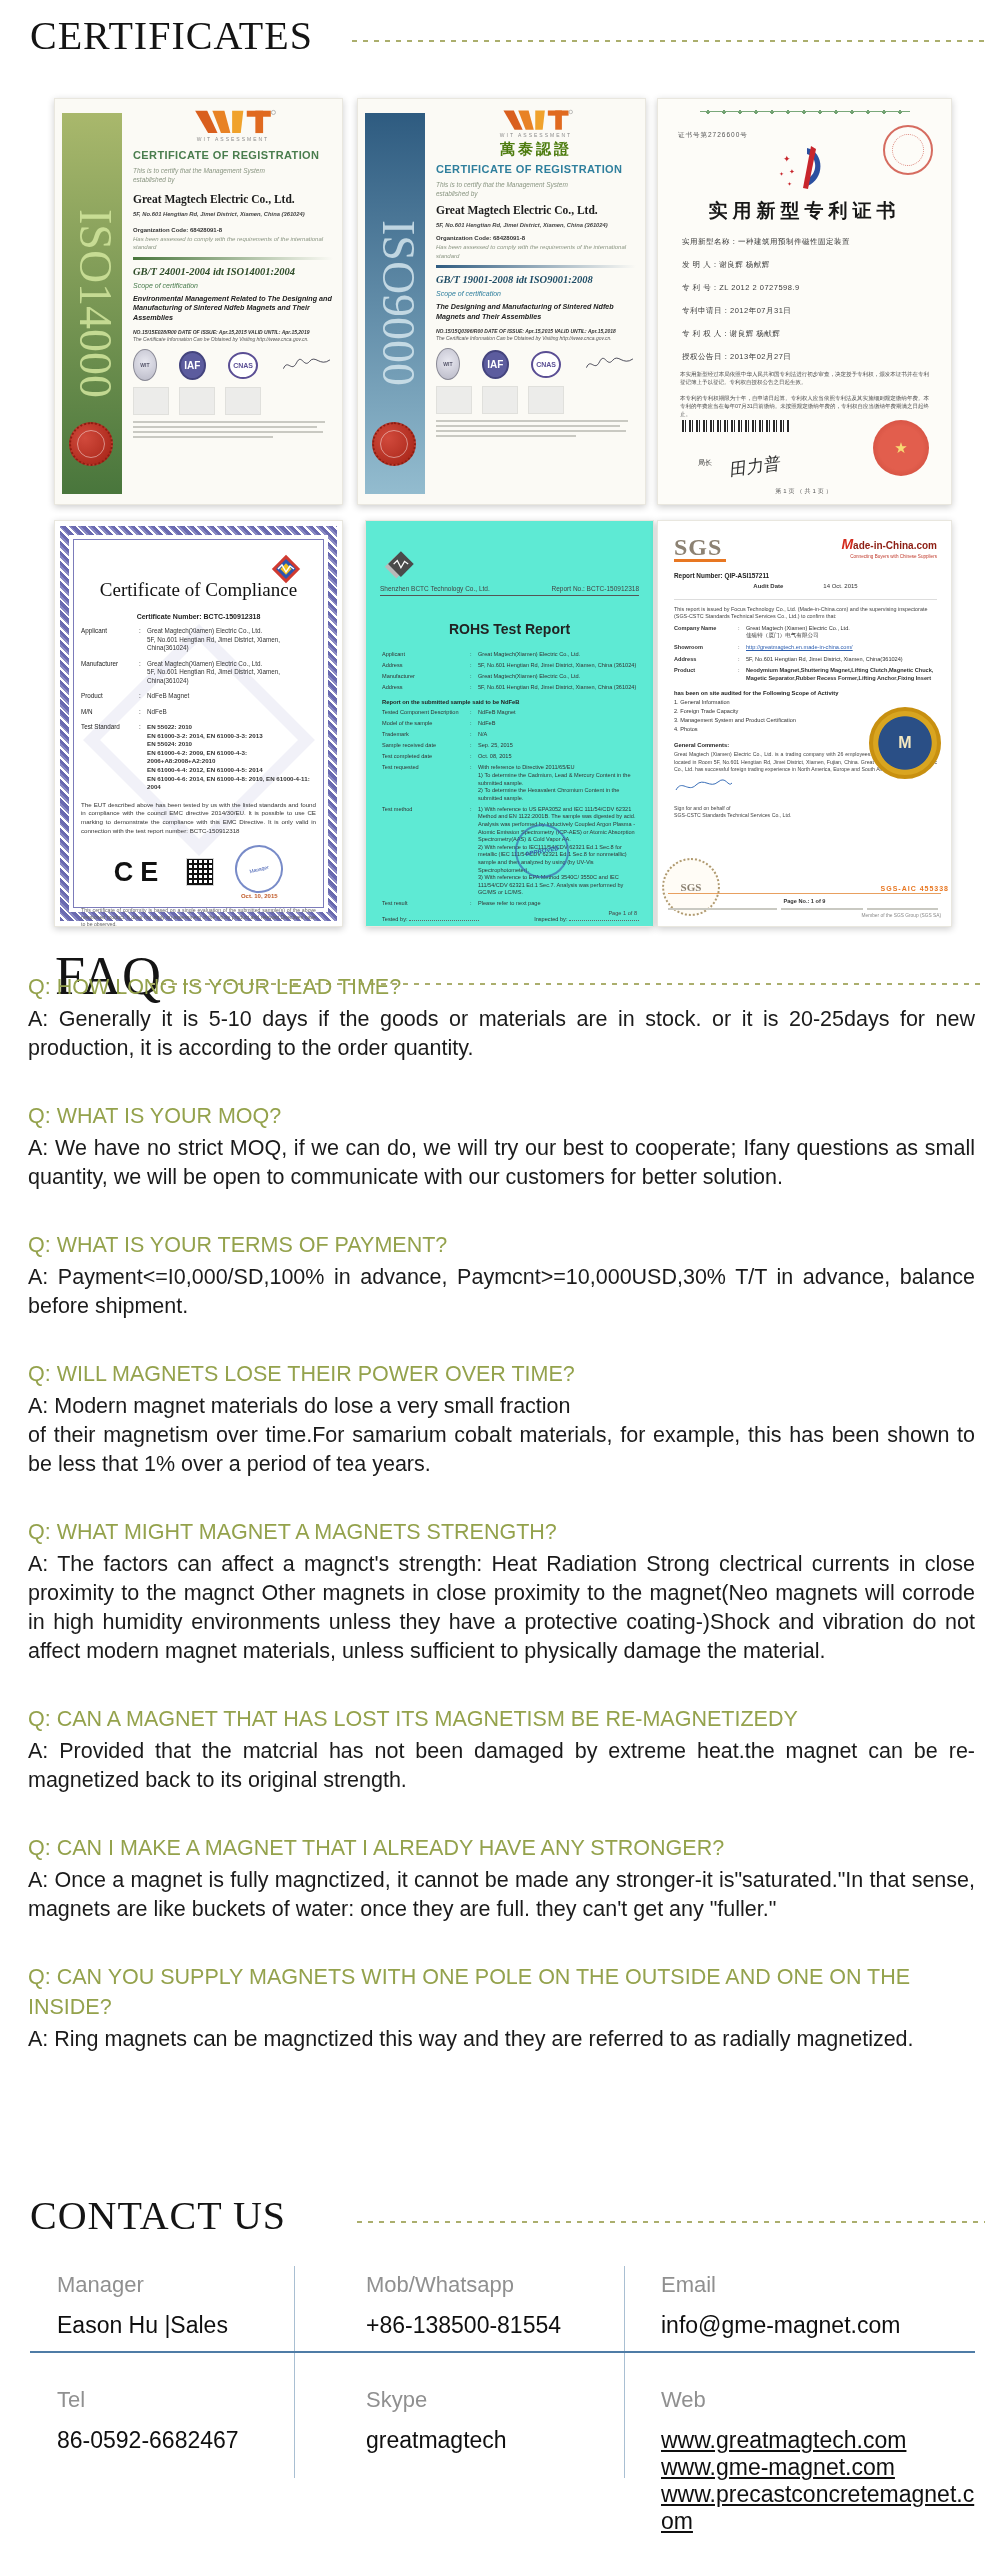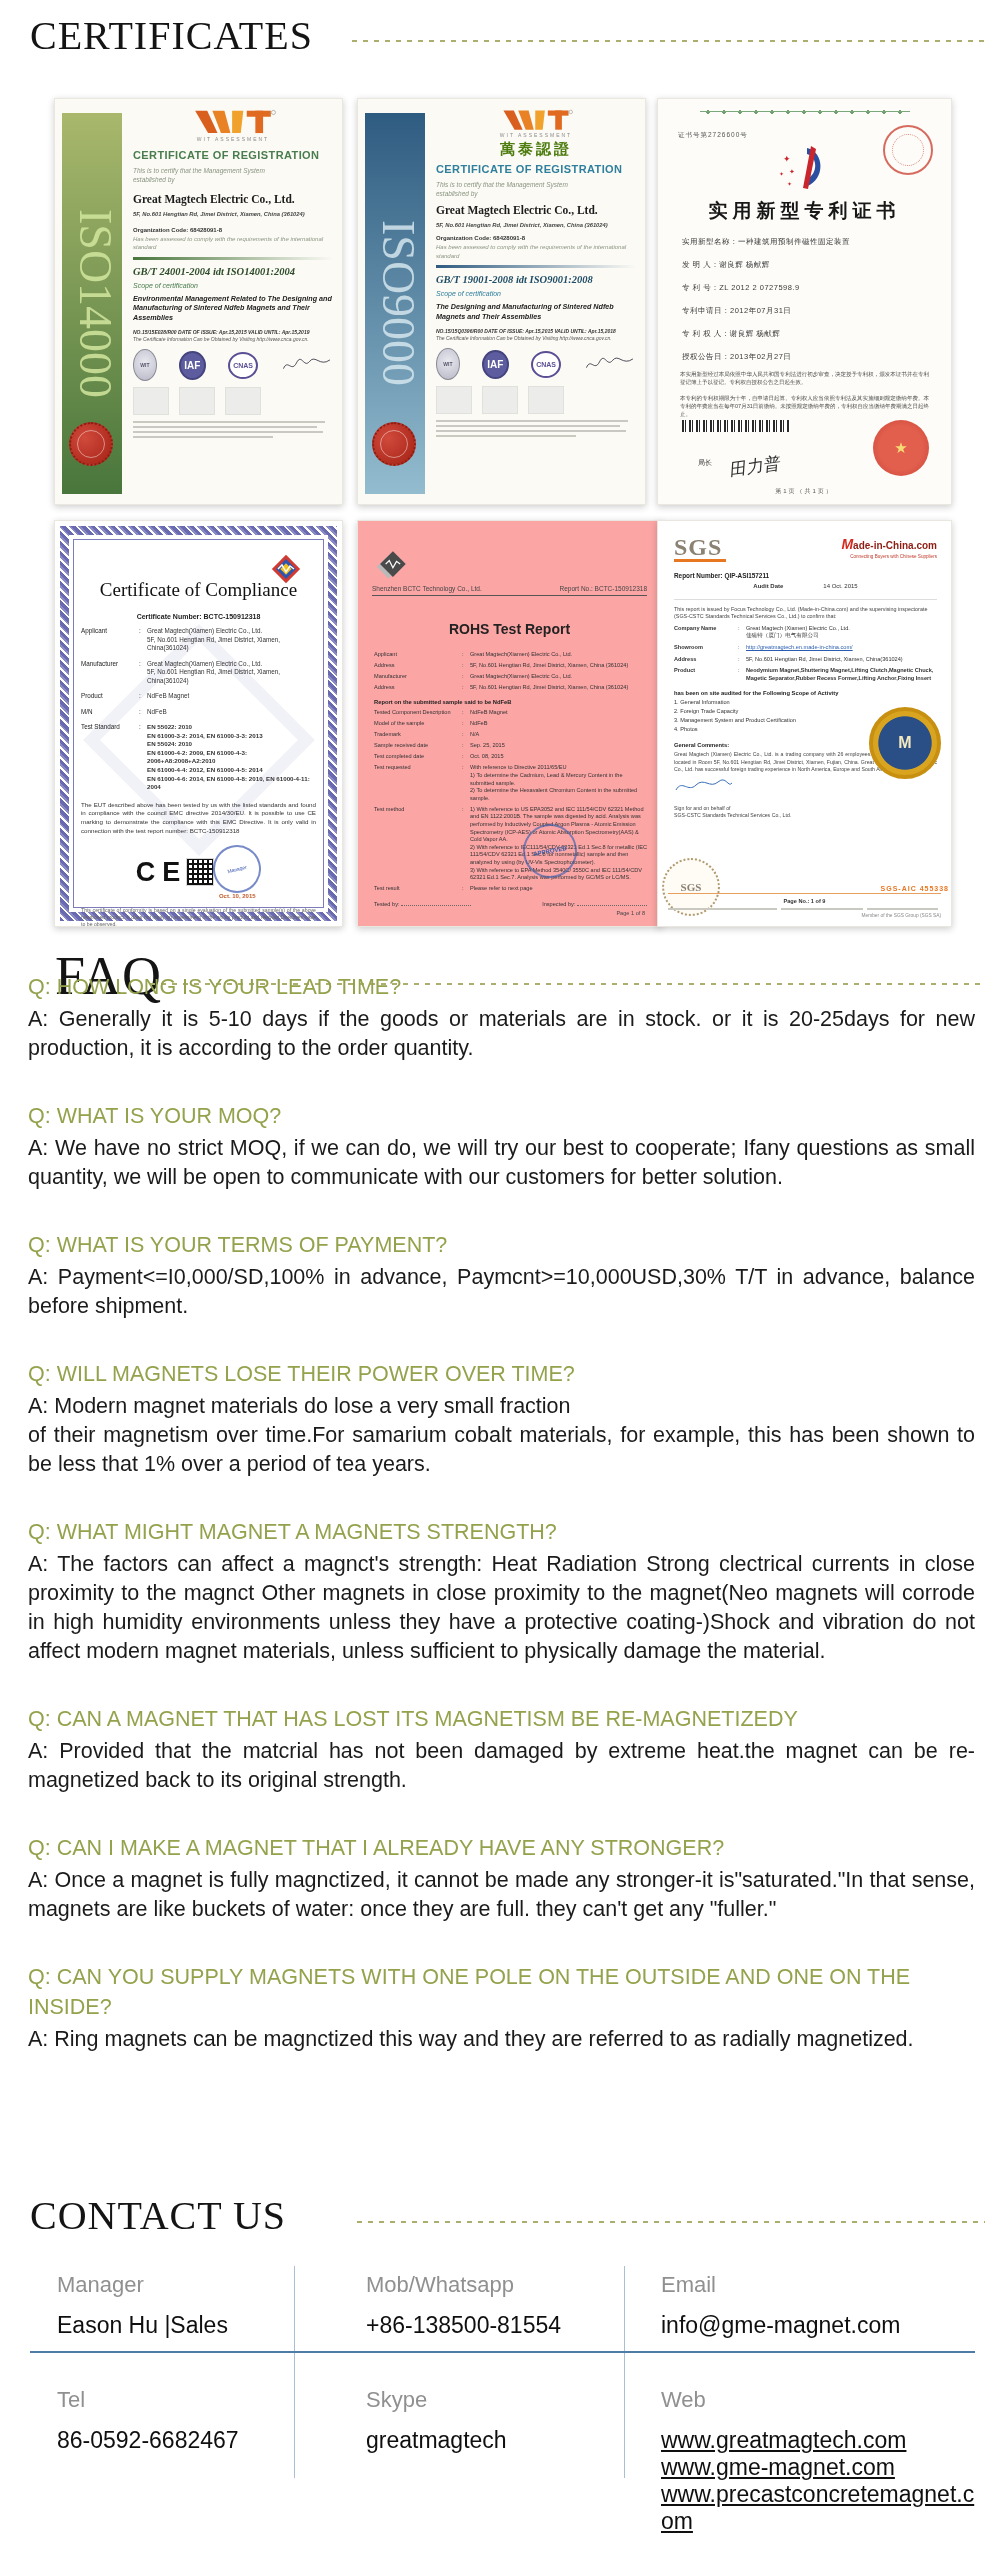--- a/index.html
+++ b/index.html
@@ -74,21 +74,21 @@
   .comp-body{position:absolute;inset:24px 26px 22px 26px;color:#333;}
   .bctc{position:absolute;right:8px;top:2px;}
   .comp-title{font-family:"Liberation Serif",serif;font-size:19px;color:#111;text-align:center;margin-top:34px;}
   .comp-no{font-size:7px;font-weight:bold;text-align:center;margin-top:12px;color:#222;}
   .f-row{display:flex;text-align:left;font-size:6.3px;margin-top:7px;line-height:8.5px;}
   .f-lab{width:58px;flex:0 0 58px;color:#222;}
   .f-col{width:8px;flex:0 0 8px;}
   .f-val{flex:1;color:#333;}
   .std-lines{font-size:6.2px;font-weight:bold;line-height:8.6px;}
   .comp-par{font-size:6.2px;text-align:justify;line-height:8.6px;margin-top:9px;color:#333;}
-  .comp-marks{display:flex;align-items:center;margin-top:10px;justify-content:center;}
+  .comp-marks{display:flex;align-items:center;gap:22px;margin-top:10px;justify-content:center;}
   .ce{font-size:27px;font-weight:bold;letter-spacing:7px;color:#111;}
   .qr{width:26px;height:26px;background-color:#fff;background-image:repeating-linear-gradient(0deg,#111 0 2px,transparent 2px 5px),repeating-linear-gradient(90deg,#111 0 2px,transparent 2px 5px);outline:1px solid #d8d8d8;}
   .bstamp{width:44px;height:44px;border:2px solid rgba(62,90,176,.7);border-radius:50%;color:#3e5ab0;font-size:5px;display:flex;flex-direction:column;align-items:center;justify-content:center;transform:rotate(-14deg);gap:1px;}
   .odate{color:#c05a28;font-size:6px;font-weight:bold;}
   .comp-foot{font-size:5.2px;color:#666;text-align:justify;line-height:7px;margin-top:8px;}
 
   
   .rohs-head{position:absolute;left:14px;right:14px;top:12px;}
   .rohs-hrow{display:flex;align-items:flex-end;justify-content:space-between;border-bottom:1px solid #555;padding-bottom:3px;}
   .rohs-co{font-size:6.5px;color:#444;}
@@ -342,21 +342,21 @@
               <span>Manager</span>
             </div>
           <div class="odate">Oct. 10, 2015</div>
         </div>
       </div>
       <div class="comp-foot">This certificate of conformity is based on a single evaluation of the submitted sample(s) of the above mentioned product. It does not imply an assessment of the whole product and relevant Directives have to be observed.</div>
 
     </div>
   </div>
 
-  <div class="cert" style="left:357px;top:520px;width:287px;height:405px;background:#fca5a5;padding-left:16px;">
+  <div class="cert" style="left:365px;top:520px;width:287px;height:405px;background:#5eead4;">
     <svg style="position:absolute;left:14px;top:24px;" width="40" height="40" viewBox="0 0 44 44">
       <rect x="9" y="15" width="18" height="18" transform="rotate(45 18 24)" fill="#b9b9b9"></rect>
       <rect x="13" y="11" width="20" height="20" transform="rotate(45 23 21)" fill="#4a4a4a"></rect>
       <polyline points="15,21 19,17 23,25 27,18 31,21" fill="none" stroke="#fff" stroke-width="1.4"></polyline>
     </svg>
     <div class="rohs-head">
       <div class="rohs-hrow" style="margin-top:52px;">
         <span class="rohs-co">Shenzhen BCTC Technology Co., Ltd.</span>
         <span class="rohs-no">Report No.: BCTC-150912318</span>
       </div>

